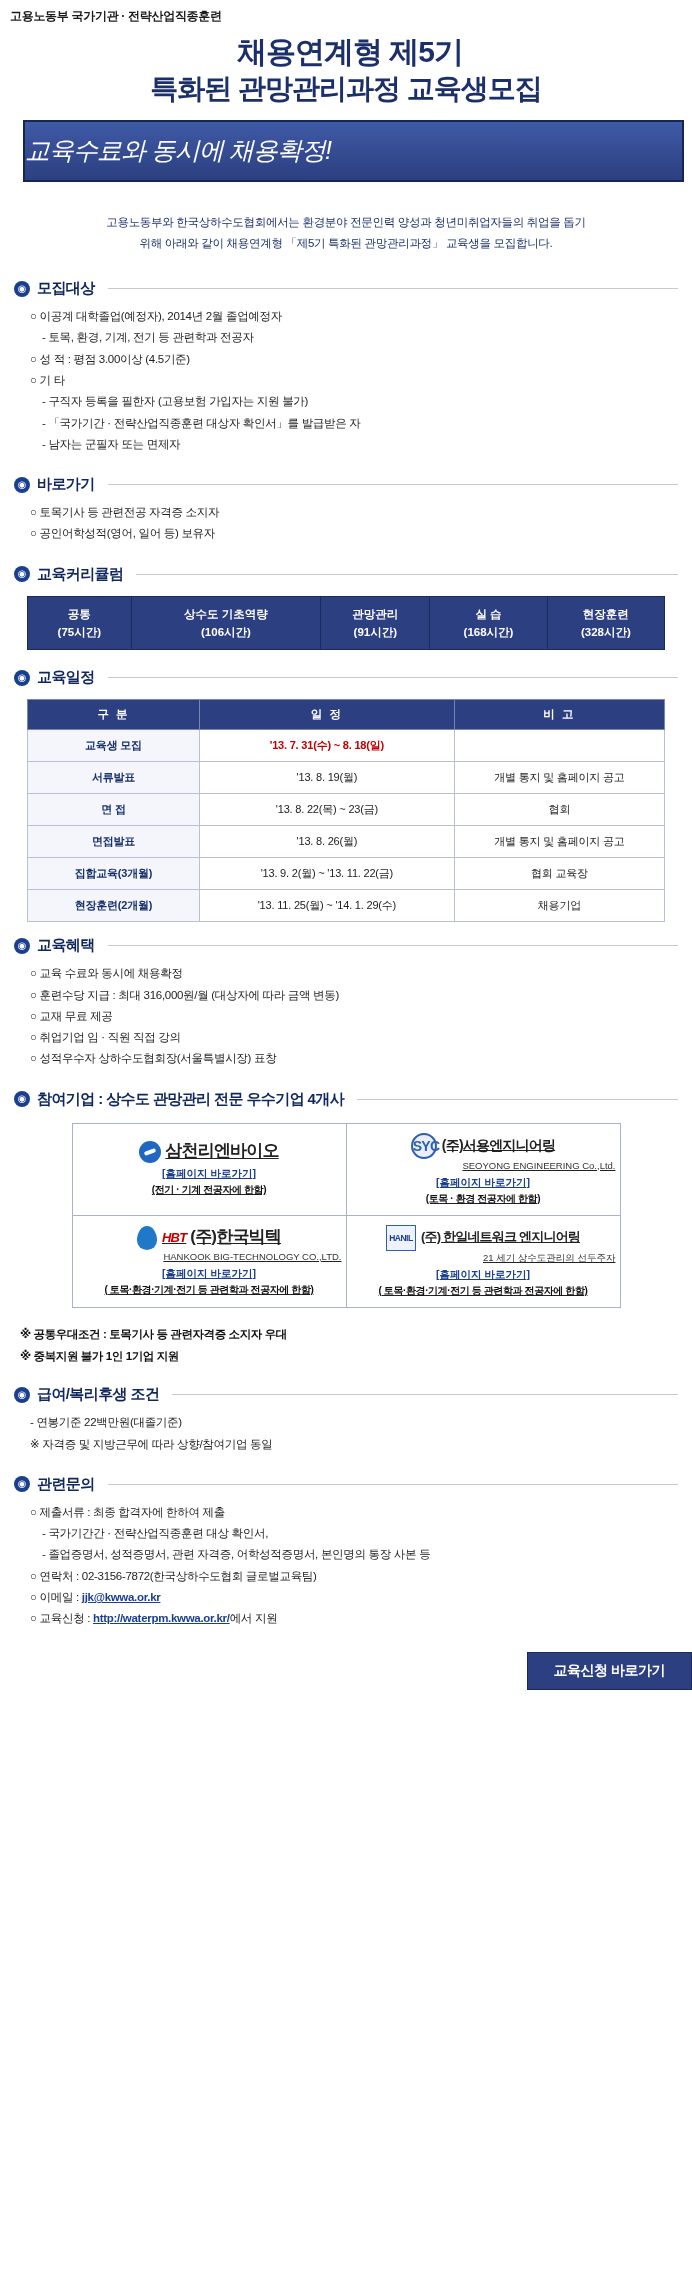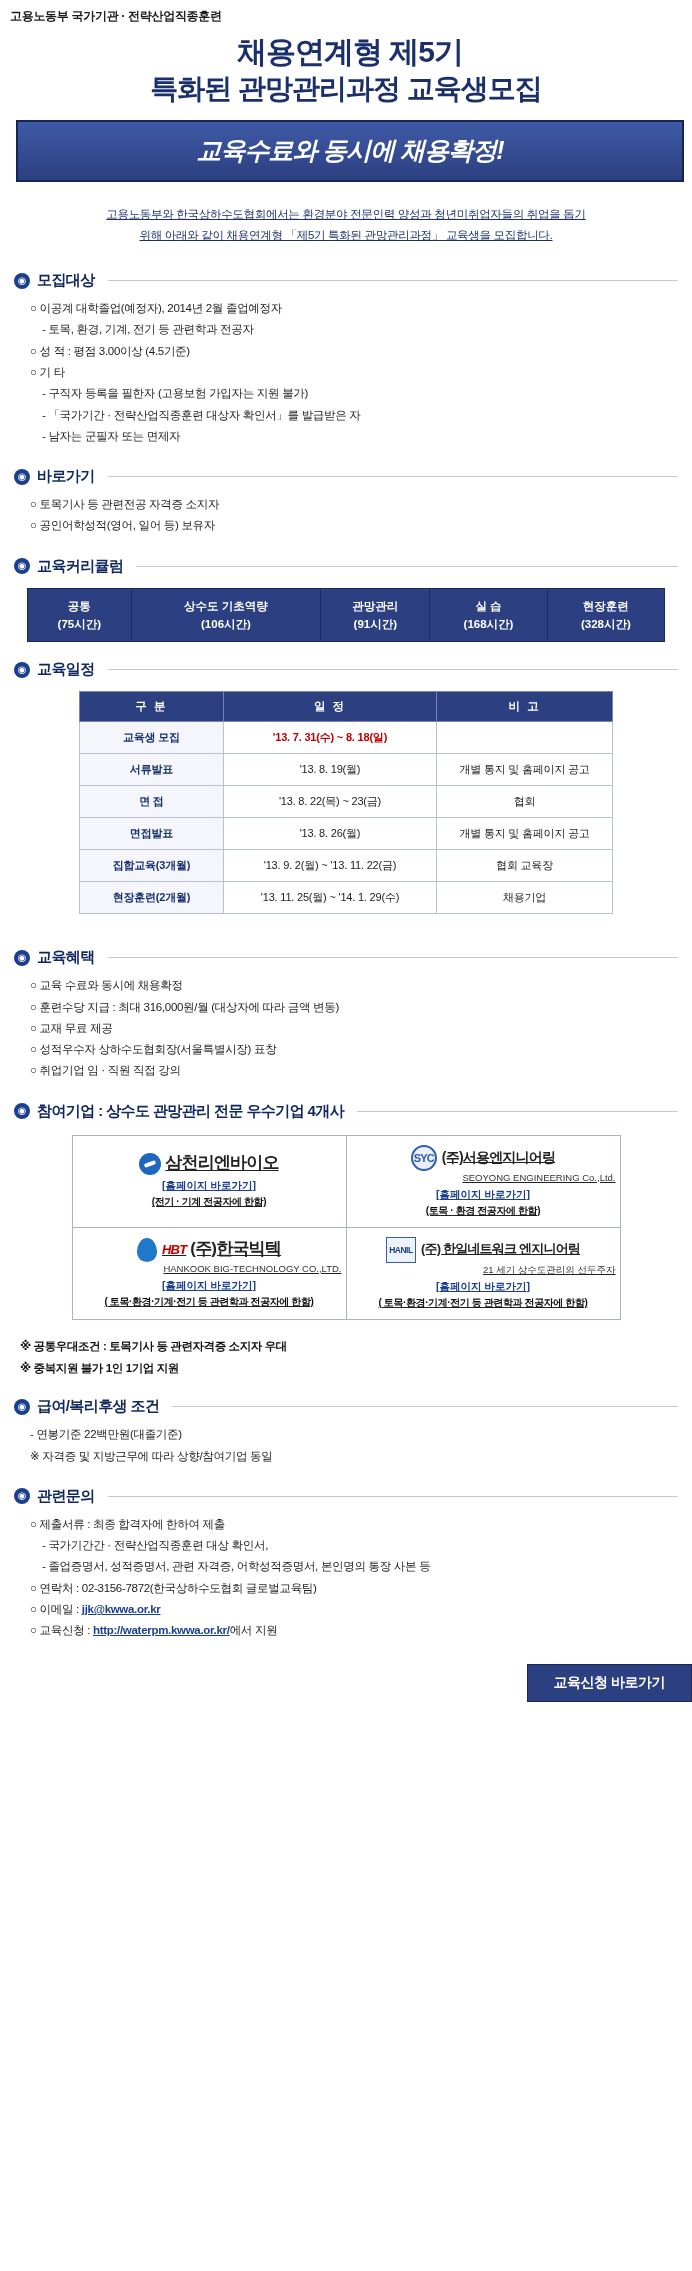--- a/index.html
+++ b/index.html
@@ -23,30 +23,30 @@
   .title-line1 {
     font-size: 30px; font-weight: bold; color:#1b2f6b; letter-spacing:-1px;
     line-height:1.25;
     padding-left:8px;
   }
   .title-line2 {
     font-size: 28px; font-weight: bold; color:#1b2f6b; letter-spacing:-1px;
     line-height:1.25;
   }
   .blue-banner {
-    margin: 8px 8px 0 16px;
+    margin: 8px 8px 0 23px;
     background: linear-gradient(#3f5aa6, #2c3f80);
     border: 2px solid #152554;
-    color:#ffffff; text-align:center;
-    font-size: 25px; font-weight: bold; font-style: italic;
+    color:#ffffff; 
+    font-size: 25px; font-weight: normal; font-style: italic;
     padding: 12px 0 13px 0; letter-spacing:-1px;
   }
   .intro {
     text-align:center; font-size:11.5px; color:#1b2f6b; line-height:1.9;
-    padding: 22px 30px 10px 30px; letter-spacing:-0.3px;text-decoration:underline;
+    padding: 30px 30px 10px 30px; letter-spacing:-0.3px;
   }
 
   
   .sec-head {
     display:flex; align-items:center; gap:7px;
     padding: 14px 14px 4px 14px;
   }
   .sec-ico {
     width:16px; height:16px; border-radius:50%;
     background:#1b3f8f; color:#fff; font-size:10px; line-height:16px;
@@ -63,21 +63,21 @@
   .sec-body .sub { padding-left:12px; }
 
   
   .curri { width:638px; margin:8px auto 4px auto; border-collapse:collapse; }
   .curri th {
     background:#2c3f80; color:#fff; border:1px solid #1b2a5c;
     font-size:11.5px; font-weight:bold; padding:8px 2px; line-height:1.6;text-align:center;
   }
 
   
-  .sched { width:534px; margin:8px auto 20px auto; border-collapse:collapse; }
+  .sched { width:638px; margin:8px auto 0 auto; border-collapse:collapse; }
   .sched th {
     background:#2c3f80; color:#fff; border:1px solid #7a85ad;
     font-size:11.5px; font-weight:bold; padding:7px 2px; letter-spacing:2px;
   }
   .sched td {
     border:1px solid #b9c0d6; font-size:11px; padding:8px 2px; text-align:center;
     letter-spacing:-0.2px;
   }
   .sched td.label { font-weight:bold; background:#f4f6fb; color:#17306e; }
   .sched td.hl { color:#c00000; font-weight:bold; }
@@ -103,21 +103,21 @@
     background:#1f67c0; vertical-align:middle; margin-right:4px;
     position:relative;
   }
   .logo-dot:after{
     content:""; position:absolute; left:5px; top:9px; width:12px; height:4px;
     background:#fff; border-radius:2px; transform:rotate(-20deg);
   }
   .logo-sq {
     display:inline-block; width:26px; height:26px; border-radius:50%;
     background:#e9eef8; border:2px solid #2f5fae; color:#2f5fae;
-    font-size:11px; line-height:22px; font-weight:bold; vertical-align:middle; margin-right:5px;
+    font-size:14px; line-height:22px; font-weight:bold; vertical-align:middle; margin-right:5px;
   }
   .logo-drop {
     display:inline-block; width:20px; height:24px; background:#1f78c8;
     border-radius:50% 50% 50% 50%/60% 60% 40% 40%;
     vertical-align:middle; margin-right:5px;
   }
   .logo-hbt { color:#c00000; font-size:13px; font-weight:bold; font-style:italic; margin-right:4px;}
   .logo-hanil {
     display:inline-block; width:30px; height:26px; background:#eef2fa;
     border:1px solid #2f5fae; color:#1b3f8f; font-size:8.5px; line-height:24px;
@@ -261,22 +261,22 @@
 
   <div class="sec-head">
     <span class="sec-ico">◉</span>
     <span class="sec-title">교육혜택</span>
     <span class="sec-rule"></span>
   </div>
   <div class="sec-body">
     <div class="li">○ 교육 수료와 동시에 채용확정</div>
     <div class="li">○ 훈련수당 지급 : 최대 316,000원/월 (대상자에 따라 금액 변동)</div>
     <div class="li">○ 교재 무료 제공</div>
+    <div class="li">○ 취업기업 임 · 직원 직접 강의</div>
     <div class="li">○ 성적우수자 상하수도협회장(서울특별시장) 표창</div>
-    <div class="li">○ 취업기업 임 · 직원 직접 강의</div>
   </div>
 
   <div class="sec-head">
     <span class="sec-ico">◉</span>
     <span class="sec-title">참여기업 : 상수도 관망관리 전문 우수기업 4개사</span>
     <span class="sec-rule"></span>
   </div>
   <table class="comp-grid">
     <tbody>
         <tr>

